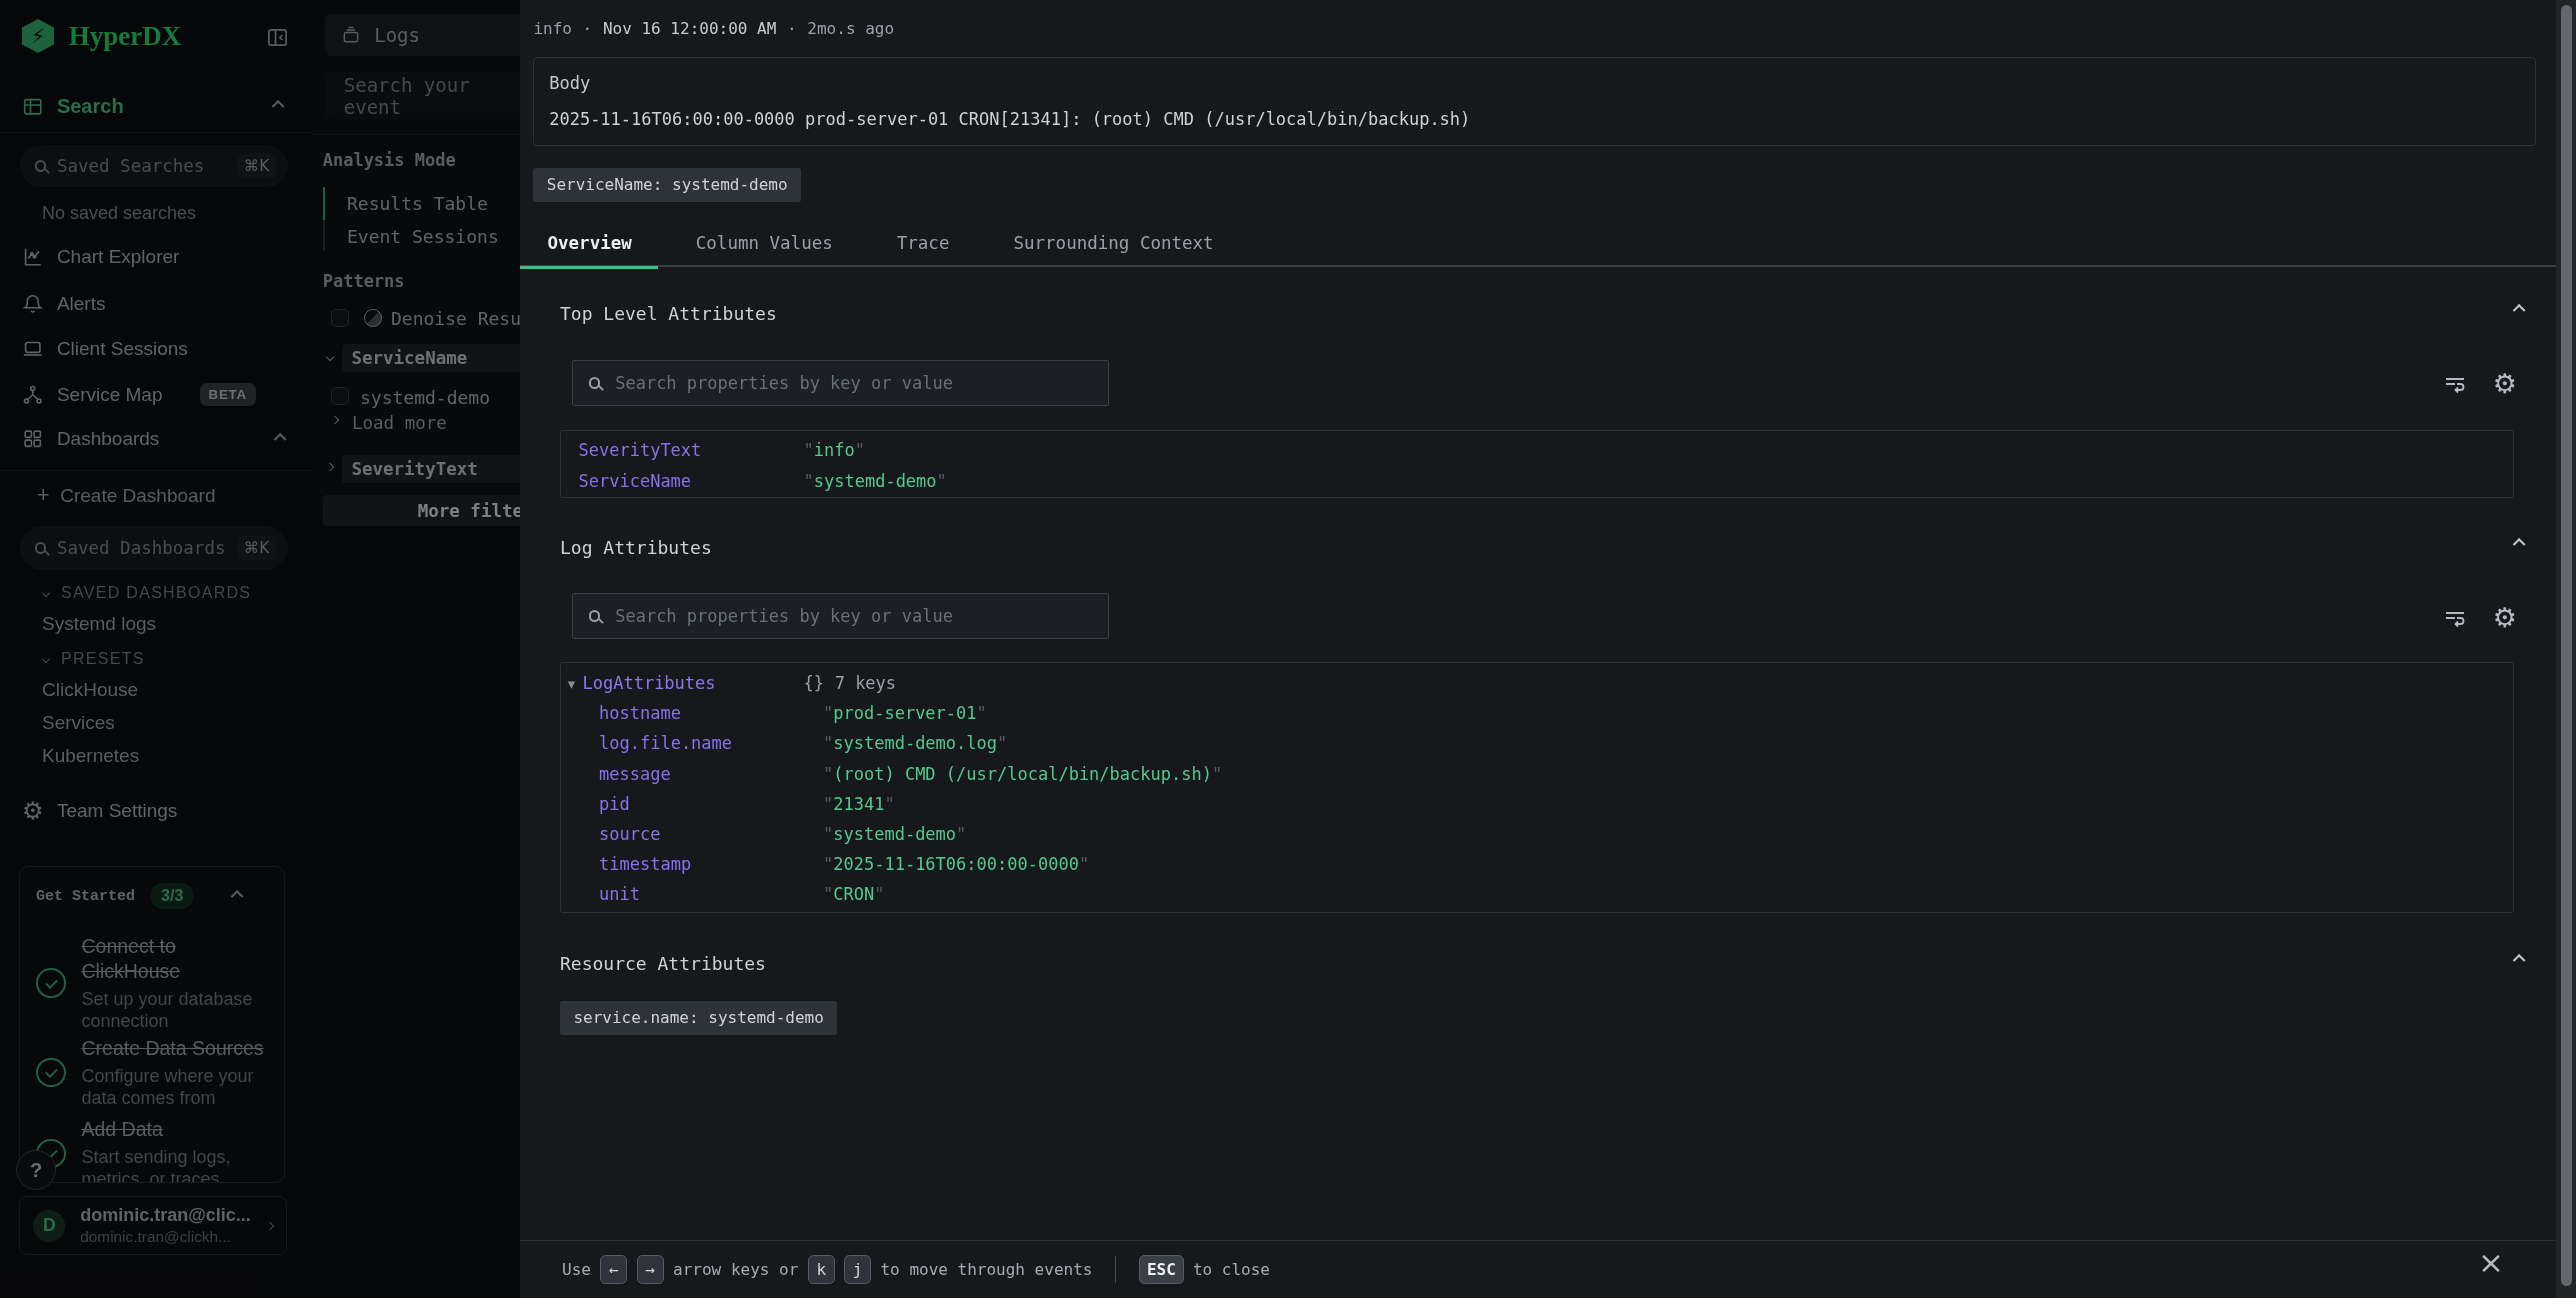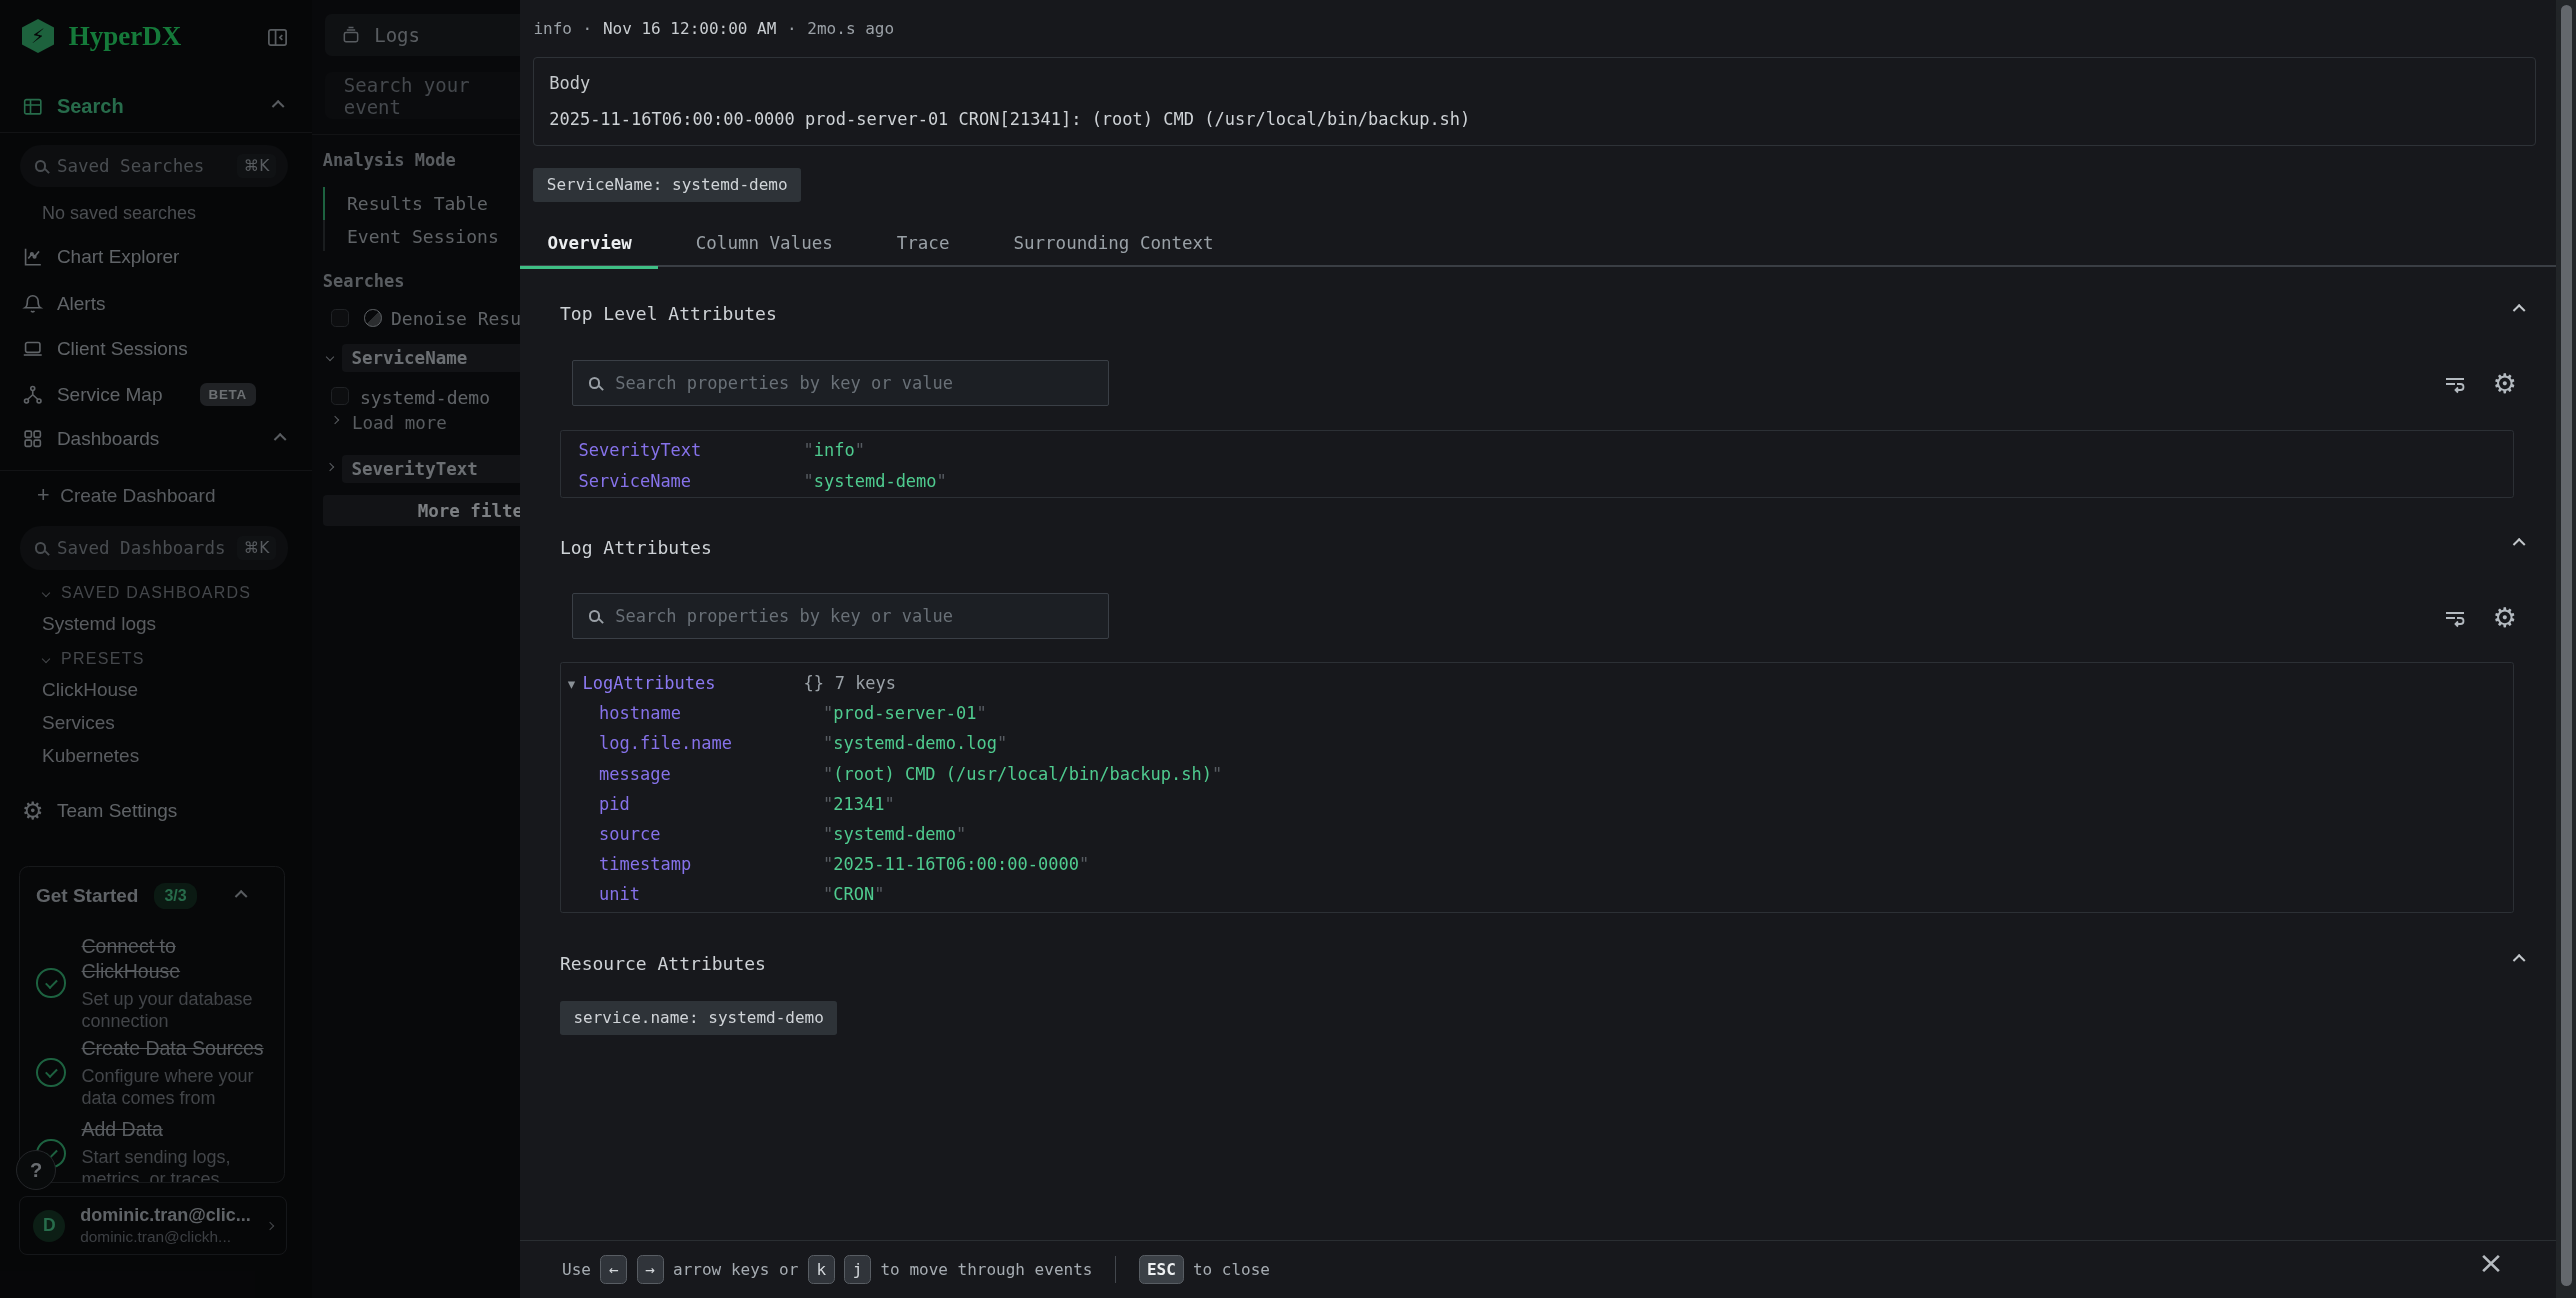--- a/index.html
+++ b/index.html
@@ -42,21 +42,21 @@
   .beta { background:#34383d; color:#aeb3b8; font-weight:bold; font-size:13.4px; letter-spacing:0.7px;
     border-radius:6.7px; padding:4px 8.7px; margin-left:24px; }
   .grp-head { position:absolute; left:43px; display:flex; align-items:center; gap:12px;
     font-size:16px; letter-spacing:1.3px; color:#6e7379; }
   .grp-item { position:absolute; left:42px; font-size:19px; color:#90959b; }
   .plus { font-size:21.5px; color:#8f959b; }
 
   #get-started { position:absolute; left:19px; top:866px; width:266px; height:317px;
     border:1px solid #26292d; border-radius:9.4px; background:#0c0d0f; overflow:hidden; }
   .gs-head { position:absolute; left:16px; top:16px; display:flex; align-items:center; gap:16px; }
-  .gs-title { font-size:19px; font-weight:bold; color:#9aa0a6; }
+  .gs-title { font-size:15px; font-weight:bold; color:#9aa0a6;font-family:Liberation Mono, monospace; }
   .gs-pill { background:#122b1f; color:#3fae79; font-weight:bold; font-size:16px; border-radius:11.4px; padding:4px 10px; }
   .gs-head .chev { color:#8f959b; margin-left:24px; }
   .gs-item { position:absolute; left:16px; display:flex; gap:16px; align-items:center; }
   .gs-item .tt { font-size:19.5px; color:#8f959b; text-decoration:line-through; line-height:25px; }
   .gs-item .dd { font-size:18px; color:#6b7076; line-height:22px; margin-top:4px; }
   #help-btn { position:absolute; left:16px; top:1150px; width:40px; height:40px; border:1.3px solid #3a3e43;
     border-radius:50%; background:#101214; color:#aab0b6; font-size:20px; font-weight:bold;
     display:flex; align-items:center; justify-content:center; z-index:2; }
   #user-card { position:absolute; left:19px; top:1196px; width:268px; height:59px; border:1px solid #23262a;
     border-radius:8px; display:flex; align-items:center; padding:0 13.4px; gap:14.8px; }
@@ -307,21 +307,21 @@
     <span>Search your event</span>
   </div>
   <div class="fc-div"></div>
 
   <div class="fc-h" style="top:150px">Analysis Mode</div>
   <div class="mode-bar"></div>
   <div class="mode-bar2"></div>
   <div class="mode-item" style="top:193px">Results Table</div>
   <div class="mode-item" style="top:226px">Event Sessions</div>
 
-  <div class="fc-h" style="top:271px">Searches</div>
+  <div class="fc-h" style="top:271px">Patterns</div>
   <span class="cbx" style="left:19px;top:309px"></span>
   <span class="den-circ"></span>
   <div class="fc-text" style="left:79px;top:308px">Denoise Results</div>
 
   <span class="chev down sm" style="position:absolute;left:14.8px;top:354px;color:#8f959b"></span>
   <div class="facet-box" style="top:344px">
     <span>ServiceName</span>
   </div>
   <span class="cbx" style="left:19px;top:387px"></span>
   <div class="fc-text" style="left:48px;top:387px">systemd-demo</div>

